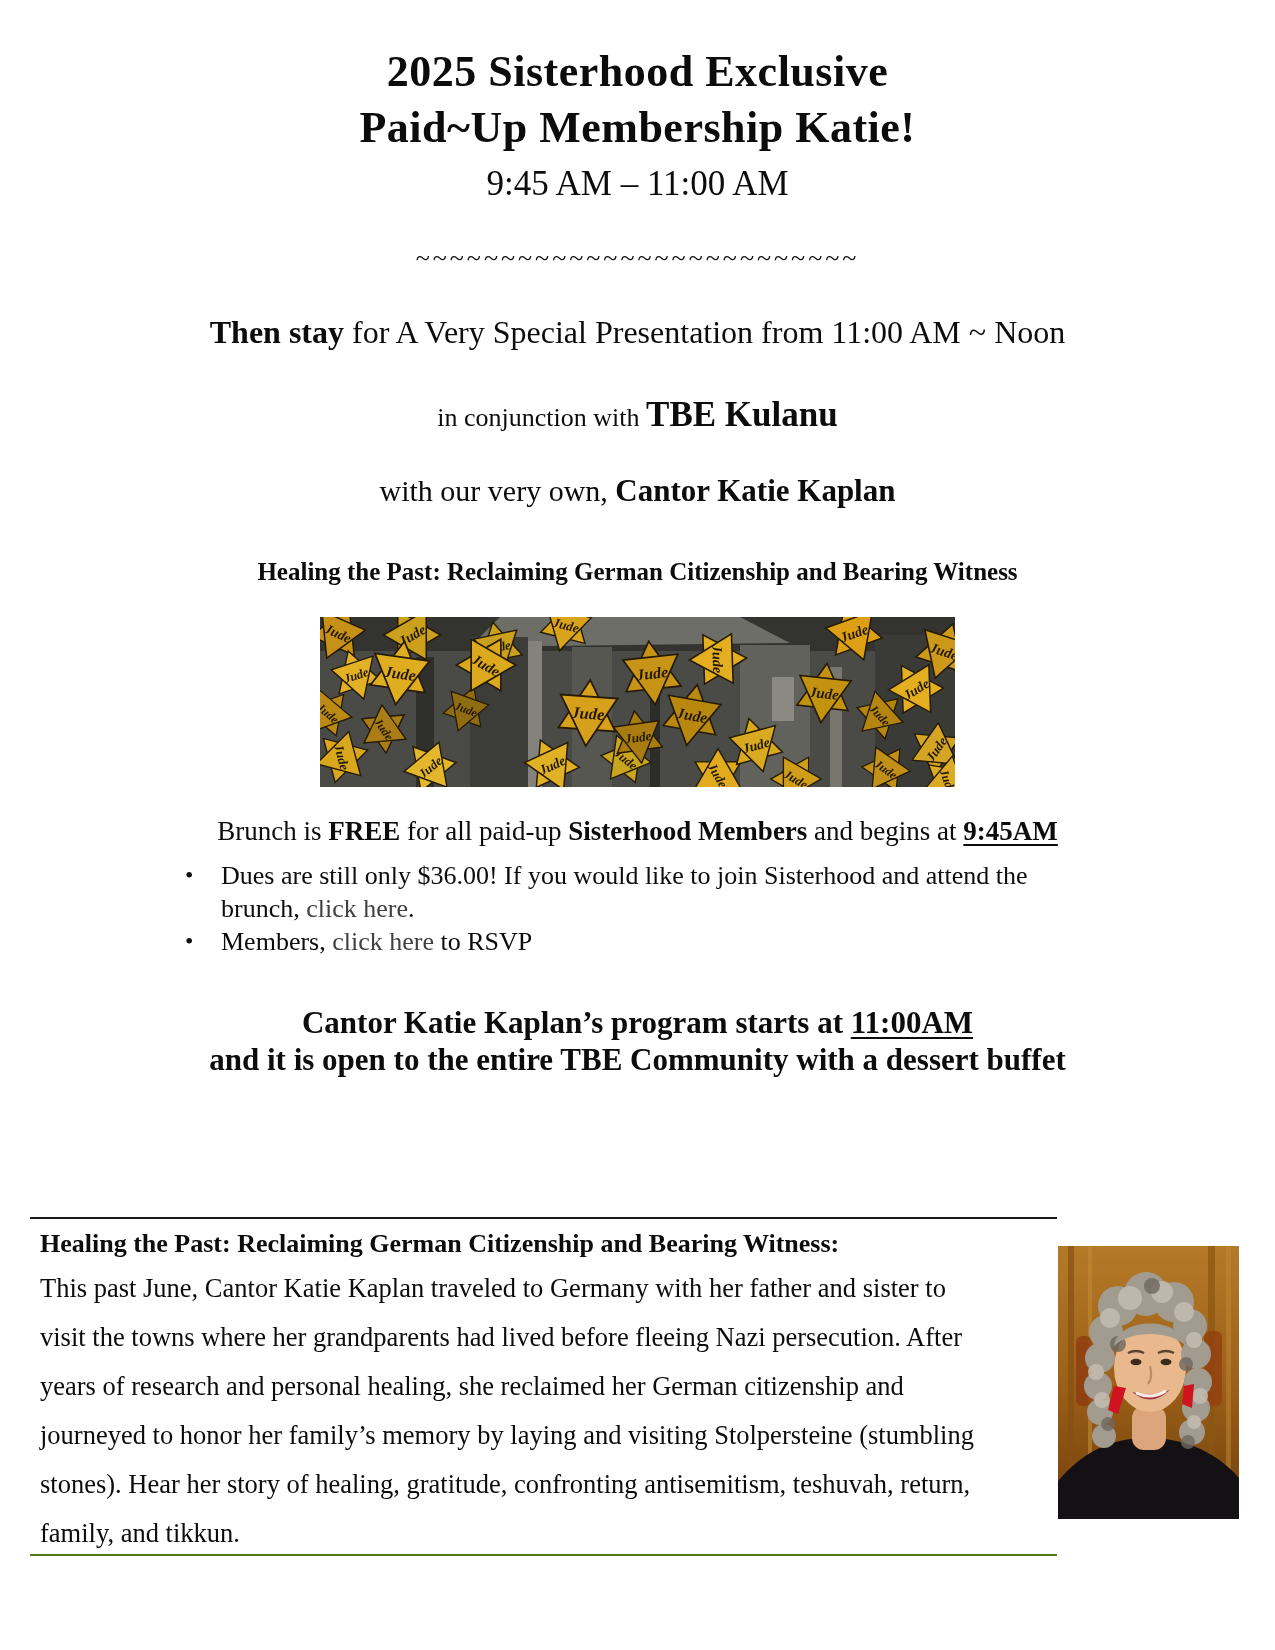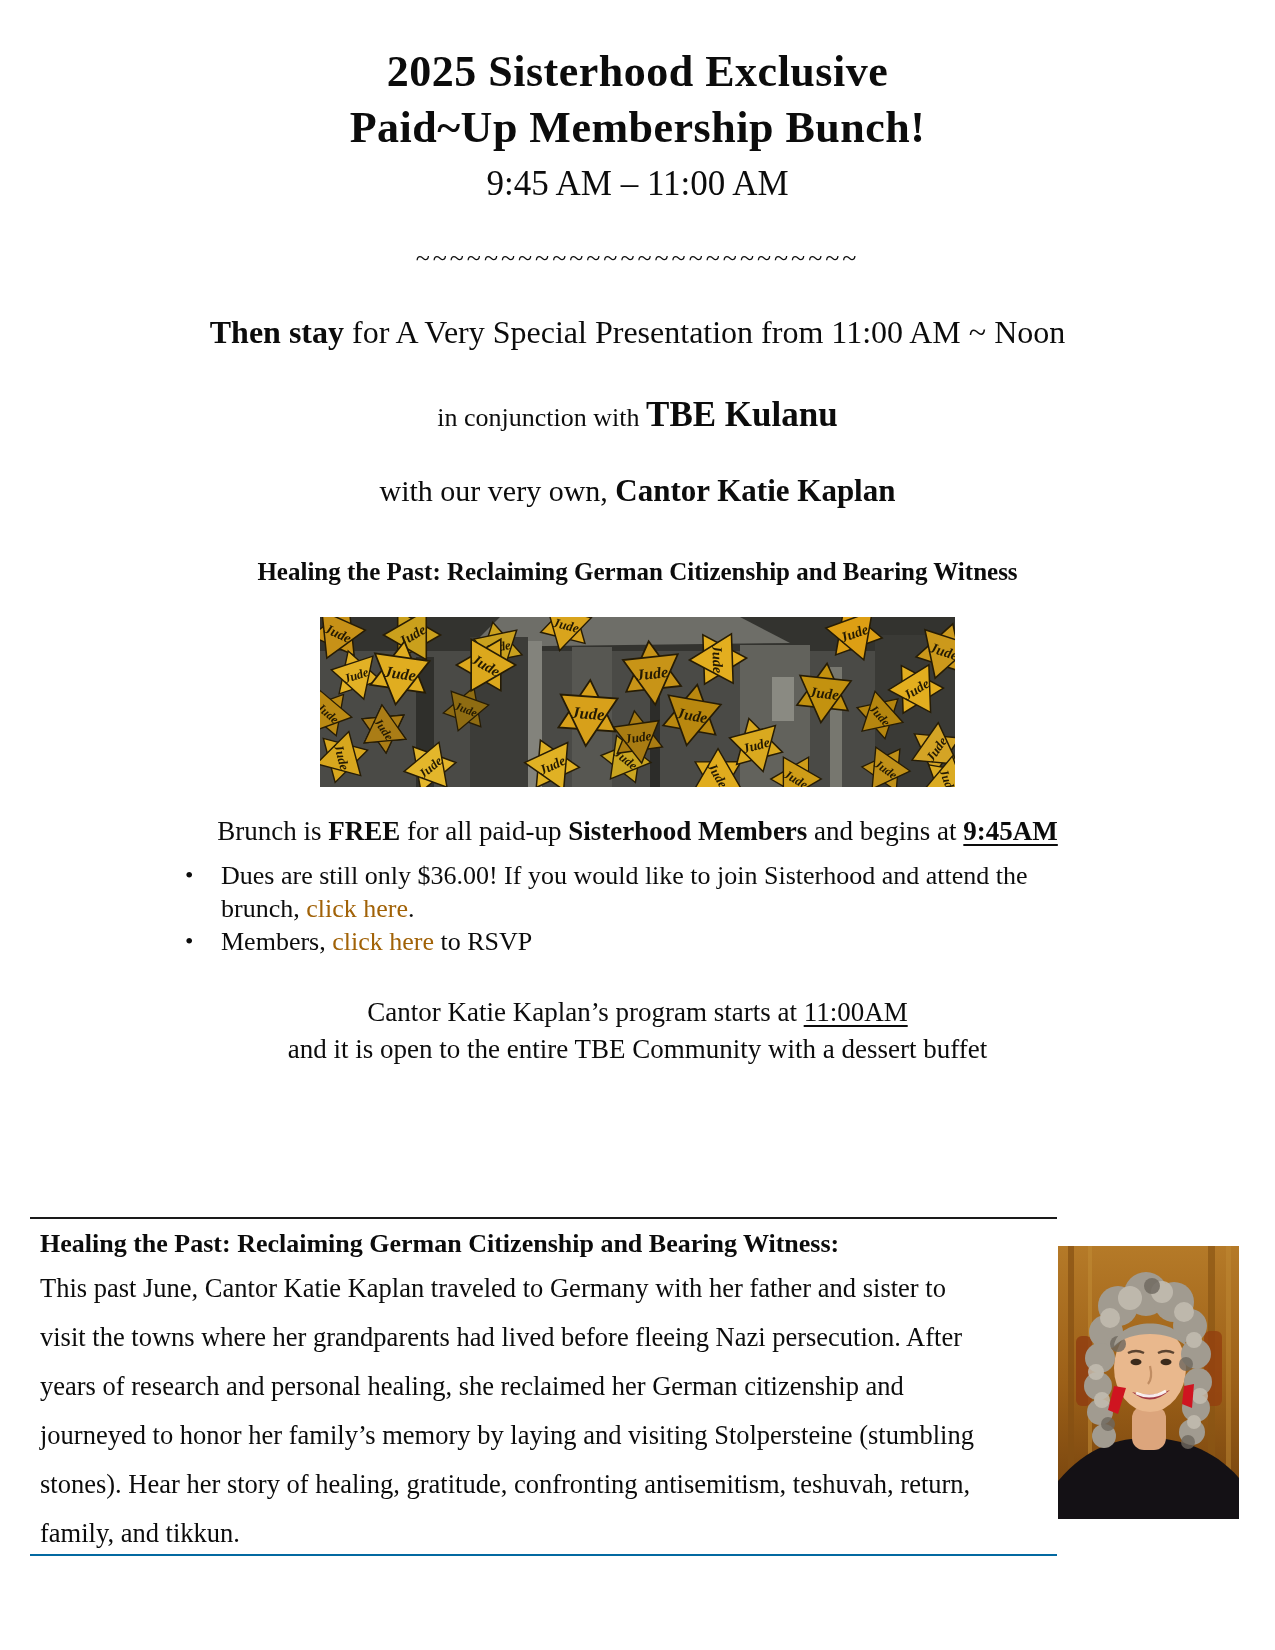--- a/index.html
+++ b/index.html
@@ -37,30 +37,30 @@
   .stars-wrap{margin-top:30px;text-align:center;}
   .stars-wrap svg{display:inline-block;width:635px;height:170px;}
 
   .brunch-line{margin-top:24px;font-size:27px;line-height:1.2;}
 
   .bullets{margin:12px 0 0 185px;width:850px;font-size:26px;line-height:33px;}
   .bullet-row{display:flex;align-items:flex-start;}
   .bullet-glyph{width:36px;flex:0 0 36px;font-size:24px;line-height:33px;}
   .bullet-text{flex:1;}
 
-  .program-block{margin-top:36px;font-size:27px;font-weight:normal;line-height:37px;}
+  .program-block{margin-top:46px;font-size:31px;font-weight:bold;line-height:37px;}
 
   .details{
     position:absolute;
     left:30px;
     top:1217px;
     width:1027px;
     height:335px;
     border-top:2px solid #1a1a1a;
-    border-bottom:2px solid #0369a1;
+    border-bottom:2px solid #4d7c0f;
   }
   .details-heading{
     margin:8px 0 0 10px;
     font-size:26px;
     font-weight:bold;
     line-height:34px;
   }
   .details-body{
     margin:3px 0 0 10px;
     width:952px;
@@ -68,30 +68,30 @@
     line-height:49px;
   }
   .portrait{
     position:absolute;
     left:1028px;
     top:27px;
     width:181px;
     height:273px;
   }
   .portrait svg{width:181px;height:273px;display:block;}
-  .link{color:#a16207;text-decoration:none;cursor:pointer;}
+  .link{color:#404040;text-decoration:none;cursor:pointer;}
 </style>
 </head>
 <body>
 
 <div class="page">
 
   <div class="title center">
     <div>2025 Sisterhood Exclusive</div>
-    <div>Paid~Up Membership Bunch!</div>
+    <div>Paid~Up Membership Katie!</div>
   </div>
 
   <div class="time-line center">9:45 AM – 11:00 AM</div>
 
   <div class="tilde-divider center">~~~~~~~~~~~~~~~~~~~~~~~~~~</div>
 
   <div class="then-stay center">
     <span class="bold">Then stay</span><span> for A Very Special Presentation from 11:00 AM ~ Noon</span>
   </div>
 

